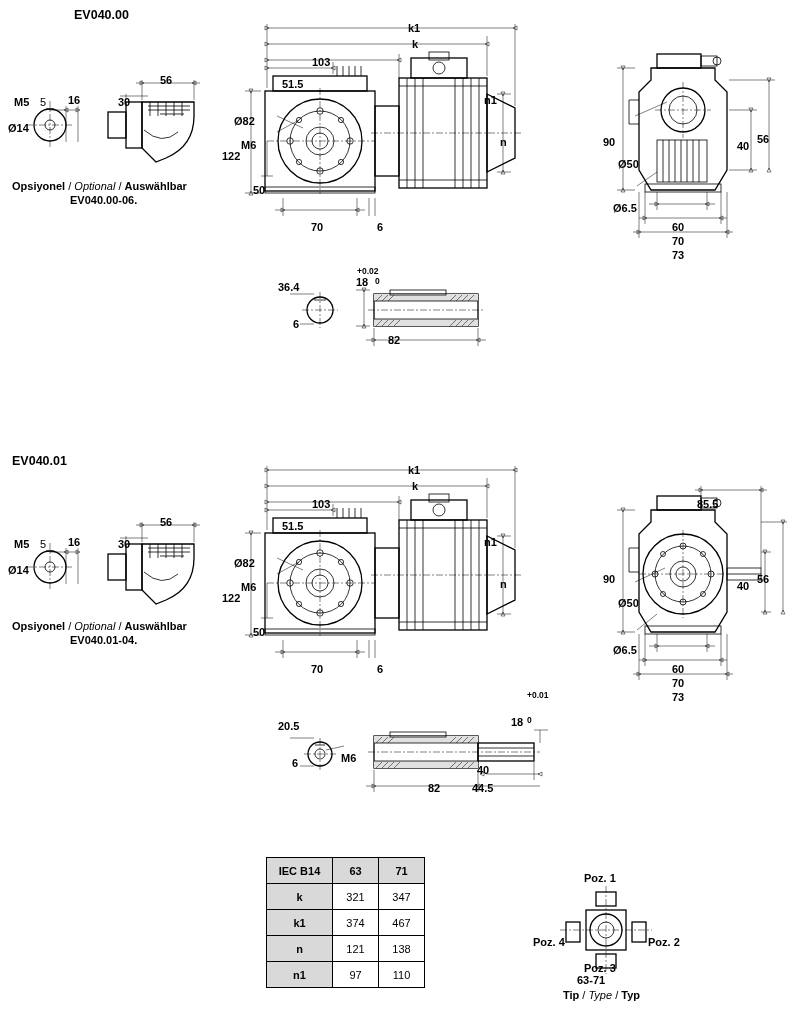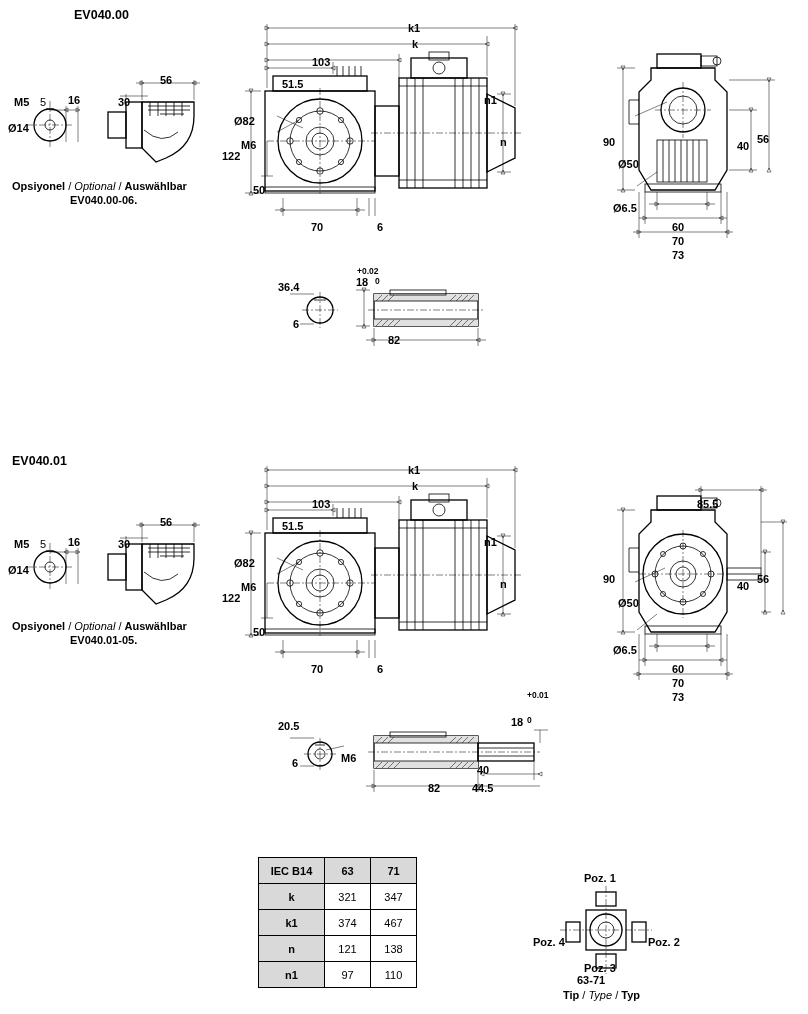--- a/index.html
+++ b/index.html
@@ -374,21 +374,21 @@
       <path class="dim" d="M184 13 l4 -2 v4 z" fill="#000"></path>
     </svg>
   </div>
   <div class="abs t t-b" style="left:14px; top:538px;">M5</div>
   <div class="abs t" style="left:40px; top:538px;">5</div>
   <div class="abs t t-b" style="left:68px; top:536px;">16</div>
   <div class="abs t t-b" style="left:8px; top:564px;">Ø14</div>
   <div class="abs t t-b" style="left:118px; top:538px;">30</div>
   <div class="abs t t-b" style="left:160px; top:516px;">56</div>
   <div class="abs t" style="left:12px; top:620px;"><span class="t-b">Opsiyonel</span> / <span class="t-i">Optional</span> / <span class="t-b">Auswählbar</span></div>
-  <div class="abs t t-b" style="left:70px; top:634px;">EV040.01-05.</div>
+  <div class="abs t t-b" style="left:70px; top:634px;">EV040.01-04.</div>
 
   <div class="abs" style="left:215px; top:458px; width:350px; height:230px;">
     <svg width="350" height="230" viewBox="0 0 350 230">
       <rect class="ln-th" x="50" y="75" width="110" height="100" fill="#fff"></rect>
       <rect class="ln-th" x="58" y="60" width="94" height="15" fill="#fff"></rect>
       <circle class="ln-th" cx="105" cy="125" r="42"></circle>
       <circle class="ln" cx="105" cy="125" r="30"></circle>
       <circle class="ln" cx="105" cy="125" r="14"></circle>
       <circle class="ln" cx="105" cy="125" r="8"></circle>
       <line class="cl" x1="52" y1="125" x2="160" y2="125"></line>
@@ -618,21 +618,21 @@
   <div class="abs t t-b" style="left:278px; top:720px;">20.5</div>
   <div class="abs t t-b" style="left:292px; top:757px;">6</div>
   <div class="abs t t-b" style="left:341px; top:752px;">M6</div>
   <div class="abs t t-b" style="left:511px; top:716px;">18</div>
   <div class="abs tiny t-b" style="left:527px; top:690px;">+0.01</div>
   <div class="abs tiny t-b" style="left:527px; top:715px;">0</div>
   <div class="abs t t-b" style="left:428px; top:782px;">82</div>
   <div class="abs t t-b" style="left:477px; top:764px;">40</div>
   <div class="abs t t-b" style="left:472px; top:782px;">44.5</div>
 
-  <div class="abs" style="left:258px; top:857px;">
+  <div class="abs" style="left:266px; top:857px;">
     <table class="iec">
       <thead>
         <tr>
           <th class="hdr">IEC B14</th>
           <th class="hdr">63</th>
           <th class="hdr">71</th>
         </tr>
       </thead>
       <tbody>
         <tr>

